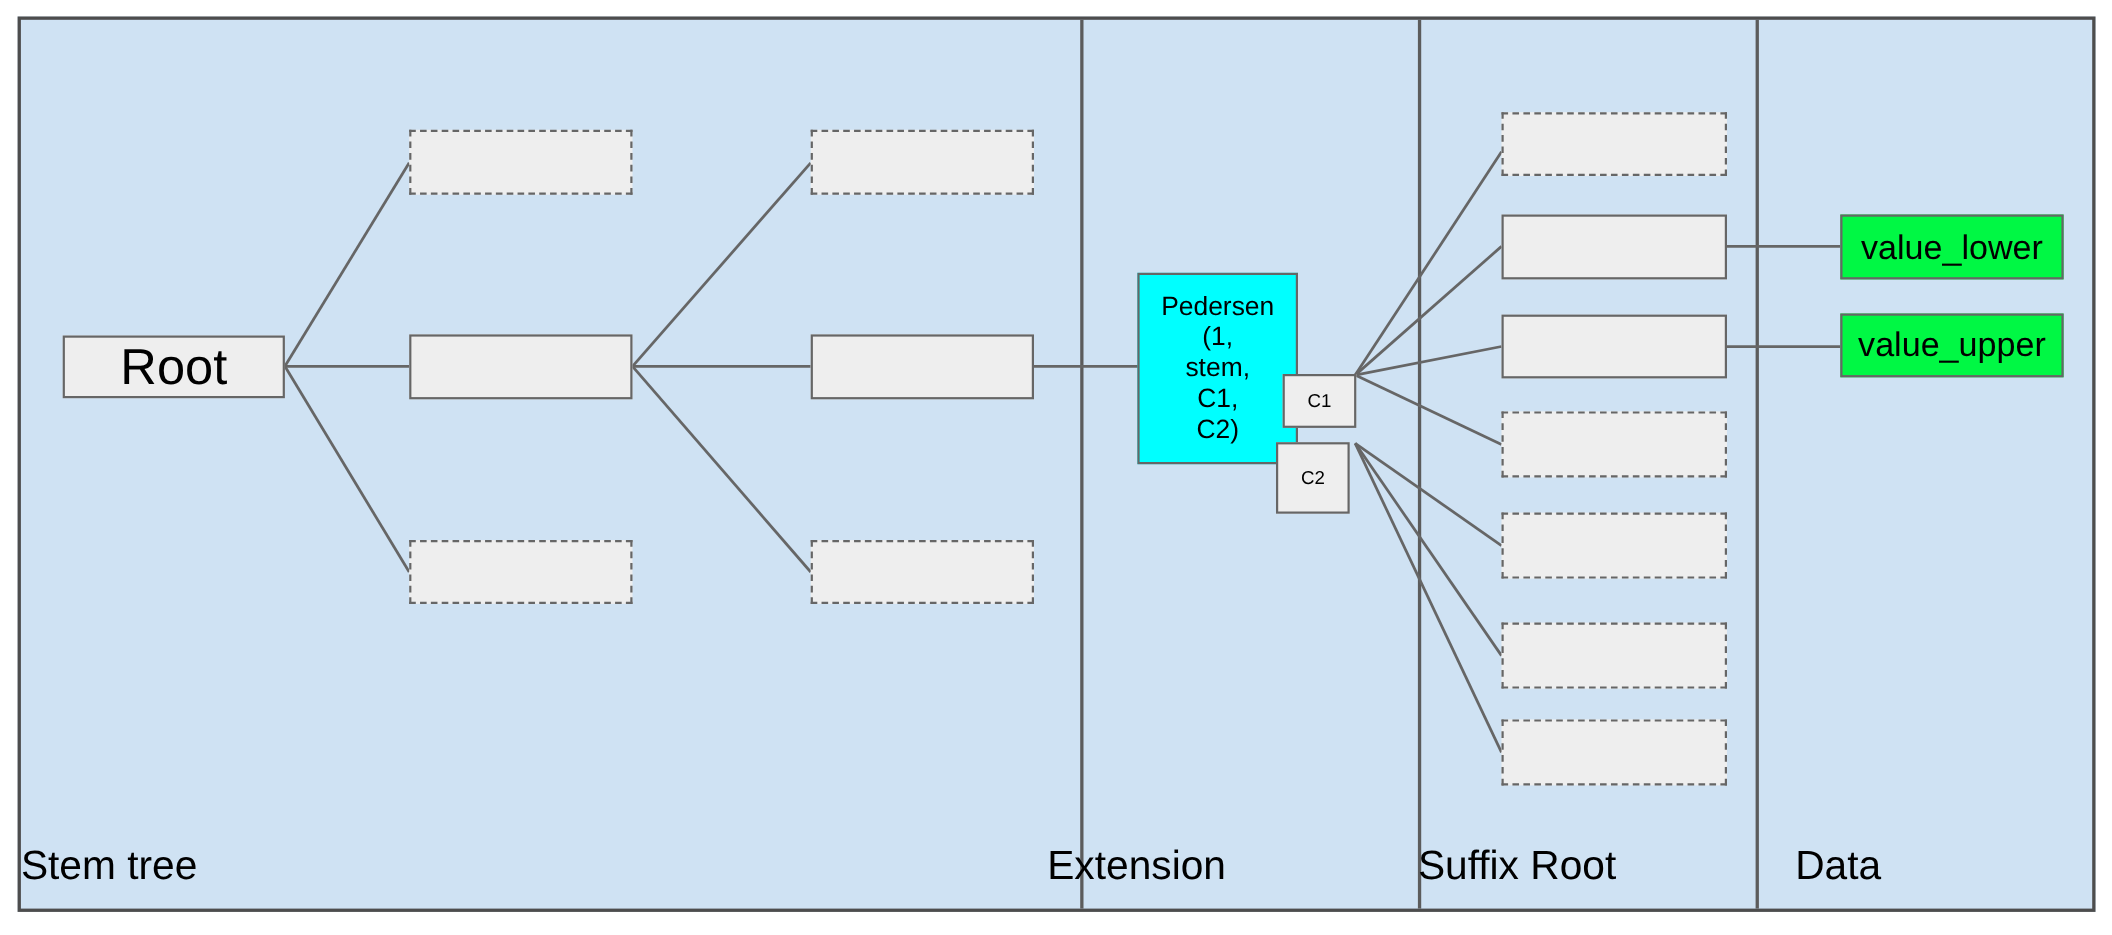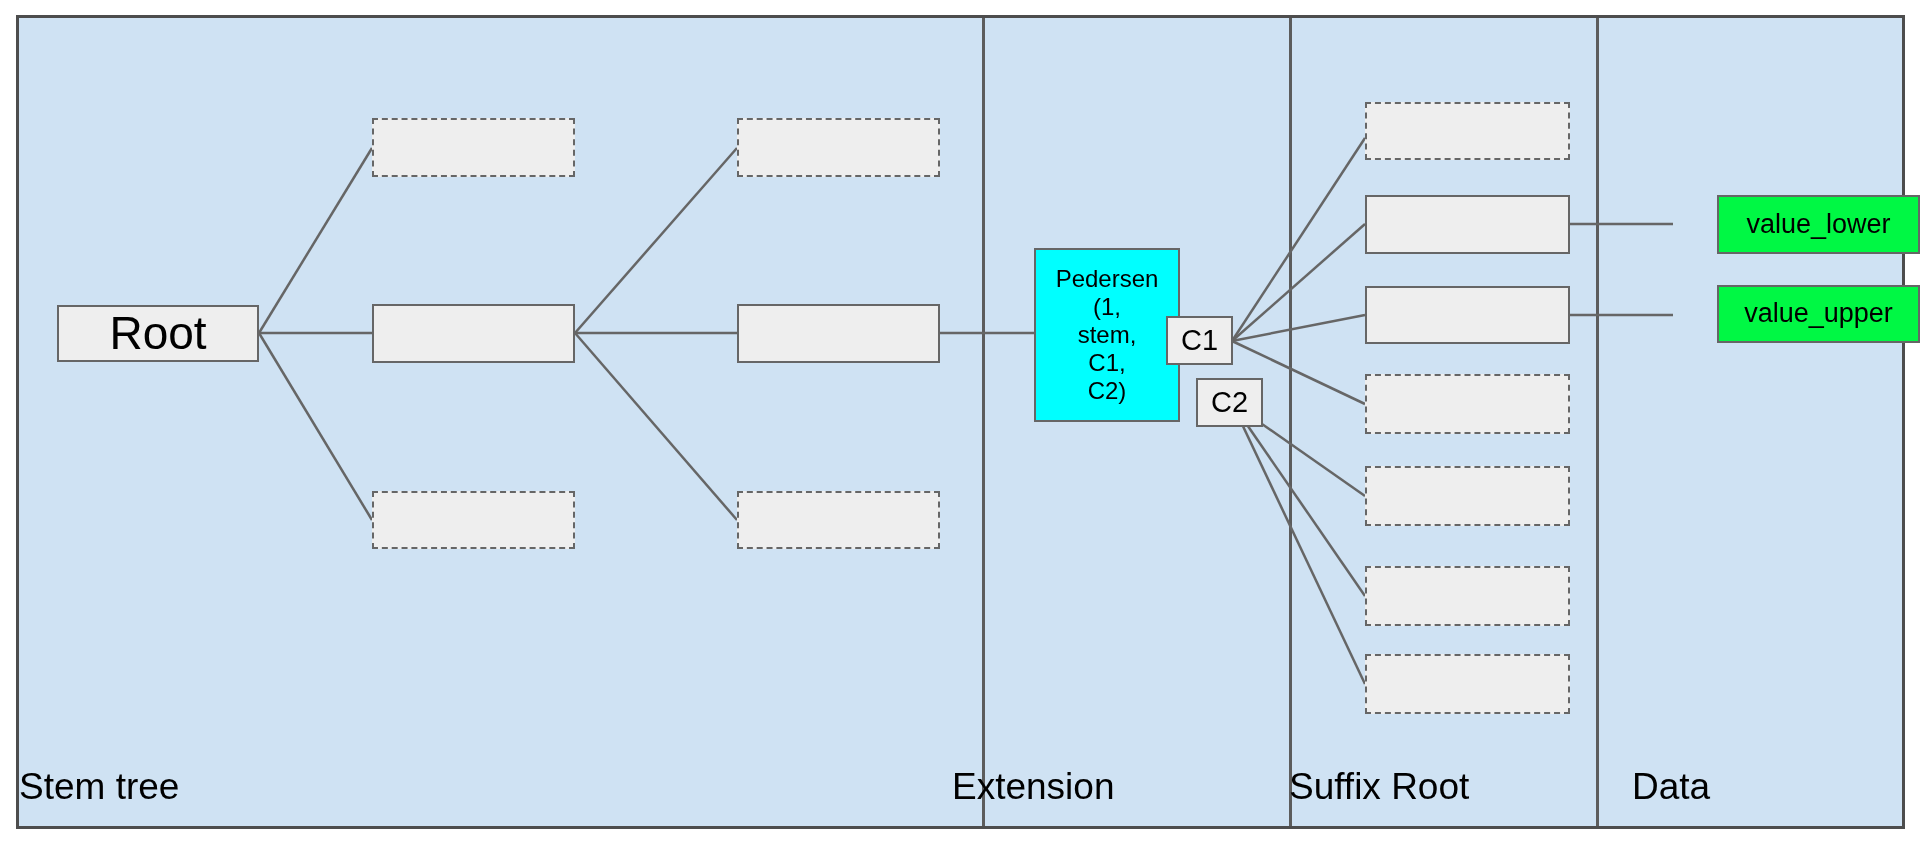--- a/index.html
+++ b/index.html
@@ -24,22 +24,22 @@
     background:var(--node_fill,#eee);border:2.5px solid var(--node_border,#666);
     display:flex;align-items:center;justify-content:center;
     text-align:center;line-height:1.15;
   }
   .node.dashed{border-style:dashed;}
   .node.root{font-size:46px;}
   .node.extension{
     background:var(--extension_fill,#0ff);font-size:24px;line-height:28px;
     white-space:pre-line;z-index:3;
   }
-  .node.cbox{font-size:29px;z-index:4;}
-  .node.green{background:var(--data_fill,#00f844);font-size:27px;margin-left:44px;}
+  .node.cbox{font-size:17px;z-index:4;margin-top:24px;}
+  .node.green{background:var(--data_fill,#00f844);font-size:31px;}
   .section-label{
     position:absolute;top:764px;height:46px;line-height:46px;
     text-align:left;font-size:37px;z-index:2;
   }
 </style>
 </head>
 <body>
 
 <div class="stage">
 
@@ -77,21 +77,21 @@
   <div class="node dashed" style="left:737px;top:118px;width:203px;height:59px"></div>
   <div class="node" style="left:737px;top:304px;width:203px;height:59px"></div>
   <div class="node dashed" style="left:737px;top:491px;width:203px;height:58px"></div>
 
   <div class="node extension" style="left:1034px;top:248px;width:146px;height:174px">Pedersen
 (1,
 stem,
 C1,
 C2)</div>
   <div class="node cbox" style="left:1166px;top:316px;width:67px;height:49px">C1</div>
-  <div class="node cbox" style="left:1196px;top:378px;width:67px;height:49px">C2</div>
+  <div class="node cbox" style="left:1160px;top:378px;width:67px;height:65px">C2</div>
 
   <div class="node dashed" style="left:1365px;top:102px;width:205px;height:58px"></div>
   <div class="node" style="left:1365px;top:195px;width:205px;height:59px"></div>
   <div class="node" style="left:1365px;top:286px;width:205px;height:58px"></div>
   <div class="node dashed" style="left:1365px;top:374px;width:205px;height:60px"></div>
   <div class="node dashed" style="left:1365px;top:466px;width:205px;height:60px"></div>
   <div class="node dashed" style="left:1365px;top:566px;width:205px;height:60px"></div>
   <div class="node dashed" style="left:1365px;top:654px;width:205px;height:60px"></div>
 
   <div class="node green" style="left:1673px;top:195px;width:203px;height:59px">value_lower</div>

